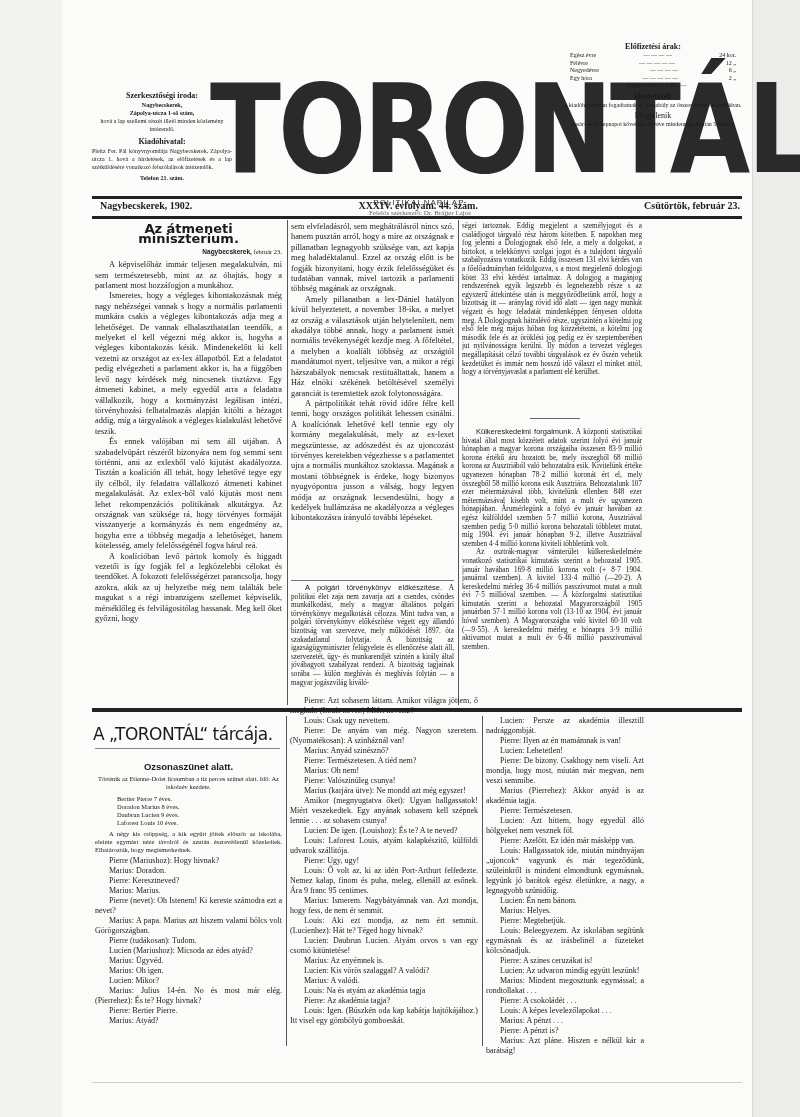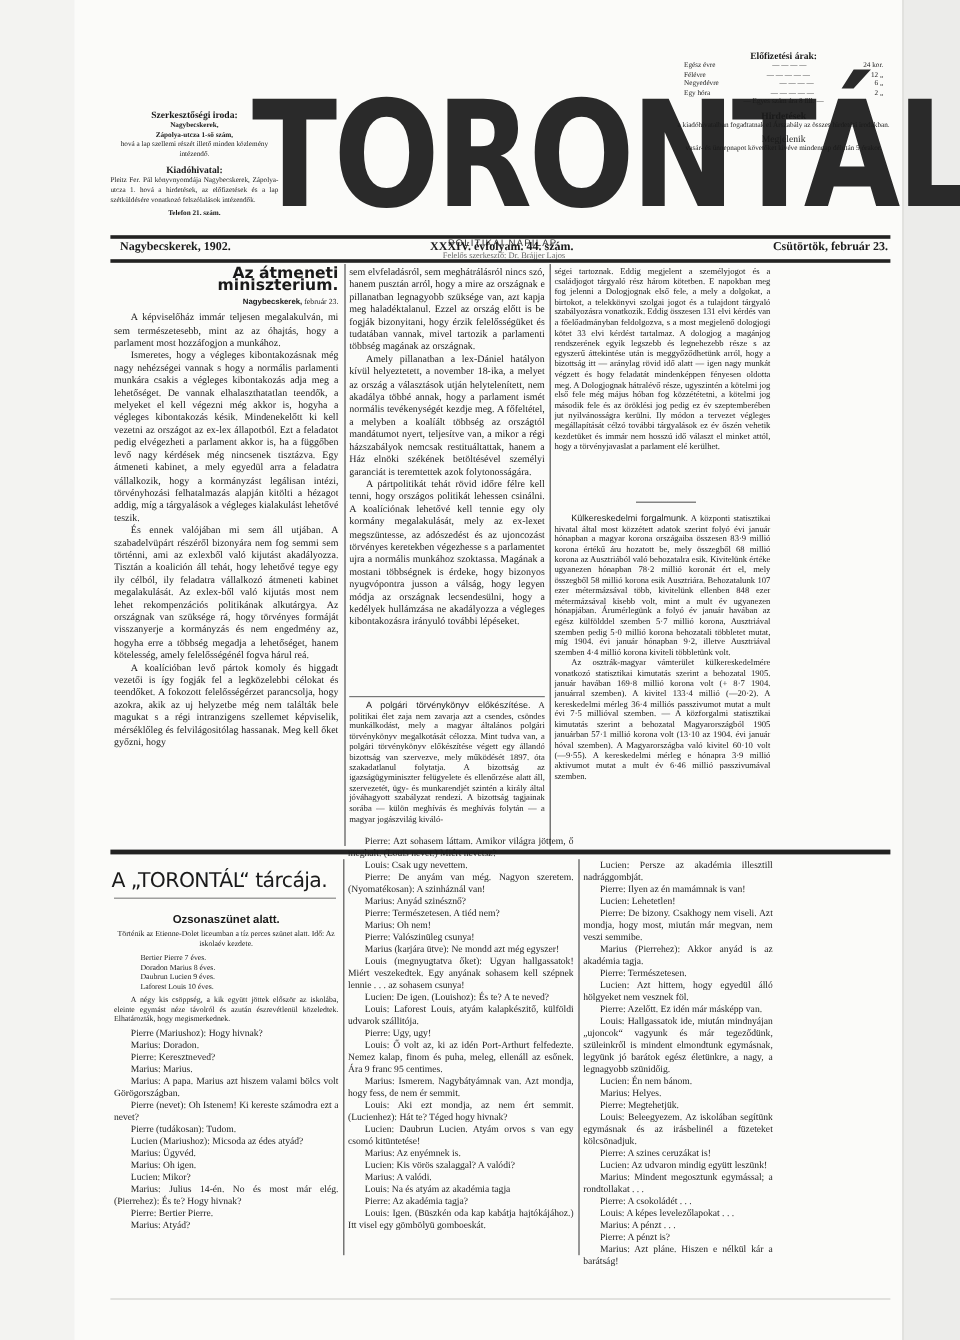--- a/index.html
+++ b/index.html
@@ -16,21 +16,21 @@
   .editor { font-size:7px; color:#666; margin-top:2px; }
   .mast-right { position:absolute; left:472px; top:0; width:178px; text-align:center; font-size:6px; line-height:7.5px; }
   .mast-right .h { font-weight:bold; font-size:8px; line-height:11px; margin-top:1px; }
   .price-row { display:flex; justify-content:space-between; padding:0 6px; text-align:left; }
   .rule-thick { position:absolute; left:92px; width:650px; height:3px; background:#222; }
   .dateline { position:absolute; left:100px; top:200px; width:640px; display:flex; justify-content:space-between; font-size:10px; font-weight:bold; }
   .col { position:absolute; font-size:8.3px; line-height:10.4px; text-align:justify; }
   .col p { margin:0; text-indent:14px; }
   .col p.noind { text-indent:0; }
   .vsep { position:absolute; width:1px; background:#555; }
-  .art-title { font-family:"DejaVu Sans","Liberation Sans",sans-serif; font-weight:bold; font-size:13px; text-align:right; margin:4px 0 2px; }
+  .art-title { font-family:"DejaVu Sans","Liberation Sans",sans-serif; font-weight:bold; font-size:13px; text-align:center; margin:4px 0 2px; }
   .place { font-size:6.5px; text-align:right; margin-bottom:3px; }
   .place b { font-family:"Liberation Sans",sans-serif; }
   .lead-bold { font-family:"Liberation Sans",sans-serif; font-weight:normal; font-size:7.5px; }
   .small-rule { width:50px; height:1px; background:#666; margin:4px auto 6px; }
   .tarca-head { position:absolute; left:93px; top:724px; width:188px; font-family:"DejaVu Sans","Liberation Sans",sans-serif; font-size:17px; letter-spacing:-0.5px; white-space:nowrap; }
   .tarca-col { font-size:8px; line-height:10px; }
   .story-title { font-family:"Liberation Sans",sans-serif; font-weight:bold; font-size:9.5px; text-align:center; margin:10px 0 3px; }
   .setting { font-size:6.5px; line-height:8px; text-align:center; margin-bottom:4px; }
   .cast { font-size:6.5px; line-height:8px; padding-left:22px; margin-bottom:3px; }
   .intro { font-size:6.5px; line-height:8px; text-align:justify; text-indent:14px; margin-bottom:2px; }
@@ -137,43 +137,43 @@
     <div>Bertier Pierre 7 éves.</div>
     <div>Doradon Marius 8 éves.</div>
     <div>Daubrun Lucien 9 éves.</div>
     <div>Laforest Louis 10 éves.</div>
   </div>
   <div class="intro">A négy kis csöppség, a kik együtt jöttek először az iskolába, eleinte egymást néze távolról és azután észrevétlenül közeledtek. Elhatározták, hogy megismerkednek.</div>
   <p class="dlg">Pierre (Mariushoz): Hogy hivnak?</p>
   <p class="dlg">Marius: Doradon.</p>
   <p class="dlg">Pierre: Keresztneved?</p>
   <p class="dlg">Marius: Marius.</p>
+  <p class="dlg">Pierre (nevet): Oh Istenem! Ki kereste számodra ezt a nevet?</p>
   <p class="dlg">Marius: A papa. Marius azt hiszem valami bölcs volt Görögországban.</p>
-  <p class="dlg">Pierre (nevet): Oh Istenem! Ki kereste számodra ezt a nevet?</p>
   <p class="dlg">Pierre (tudákosan): Tudom.</p>
   <p class="dlg">Lucien (Mariushoz): Micsoda az édes atyád?</p>
   <p class="dlg">Marius: Ügyvéd.</p>
   <p class="dlg">Marius: Oh igen.</p>
   <p class="dlg">Lucien: Mikor?</p>
   <p class="dlg">Marius: Julius 14-én. No és most már elég. (Pierrehez): És te? Hogy hivnak?</p>
   <p class="dlg">Pierre: Bertier Pierre.</p>
   <p class="dlg">Marius: Atyád?</p>
 </div>
 <div class="vsep" style="left:286px;top:716px;height:330px"></div>
 
 <div class="col tarca-col" style="left:290px;top:696px;width:188px;height:340px;overflow:hidden">
   <p class="dlg">Pierre: Azt sohasem láttam. Amikor világra jöttem, ő meghalt. (Louis nevet.) Miért nevetsz?</p>
   <p class="dlg">Louis: Csak ugy nevettem.</p>
   <p class="dlg">Pierre: De anyám van még. Nagyon szeretem. (Nyomatékosan): A szinháznál van!</p>
   <p class="dlg">Marius: Anyád szinésznő?</p>
   <p class="dlg">Pierre: Természetesen. A tiéd nem?</p>
   <p class="dlg">Marius: Oh nem!</p>
   <p class="dlg">Pierre: Valószinüleg csunya!</p>
   <p class="dlg">Marius (karjára ütve): Ne mondd azt még egyszer!</p>
-  <p class="dlg">Louis (megnyugtatva őket): Ugyan hallgassatok! Miért veszekedtek. Egy anyának sohasem kell szépnek lennie . . . az sohasem csunya!</p>
+  <p class="dlg">Amikor (megnyugtatva őket): Ugyan hallgassatok! Miért veszekedtek. Egy anyának sohasem kell szépnek lennie . . . az sohasem csunya!</p>
   <p class="dlg">Lucien: De igen. (Louishoz): És te? A te neved?</p>
   <p class="dlg">Louis: Laforest Louis, atyám kalapkészitő, külföldi udvarok szállitója.</p>
   <p class="dlg">Pierre: Ugy, ugy!</p>
   <p class="dlg">Louis: Ő volt az, ki az idén Port-Arthurt felfedezte. Nemez kalap, finom és puha, meleg, ellenáll az esőnek. Ára 9 franc 95 centimes.</p>
   <p class="dlg">Marius: Ismerem. Nagybátyámnak van. Azt mondja, hogy fess, de nem ér semmit.</p>
   <p class="dlg">Louis: Aki ezt mondja, az nem ért semmit. (Lucienhez): Hát te? Téged hogy hivnak?</p>
   <p class="dlg">Lucien: Daubrun Lucien. Atyám orvos s van egy csomó kitüntetése!</p>
   <p class="dlg">Marius: Az enyémnek is.</p>
   <p class="dlg">Lucien: Kis vörös szalaggal? A valódi?</p>
   <p class="dlg">Marius: A valódi.</p>

